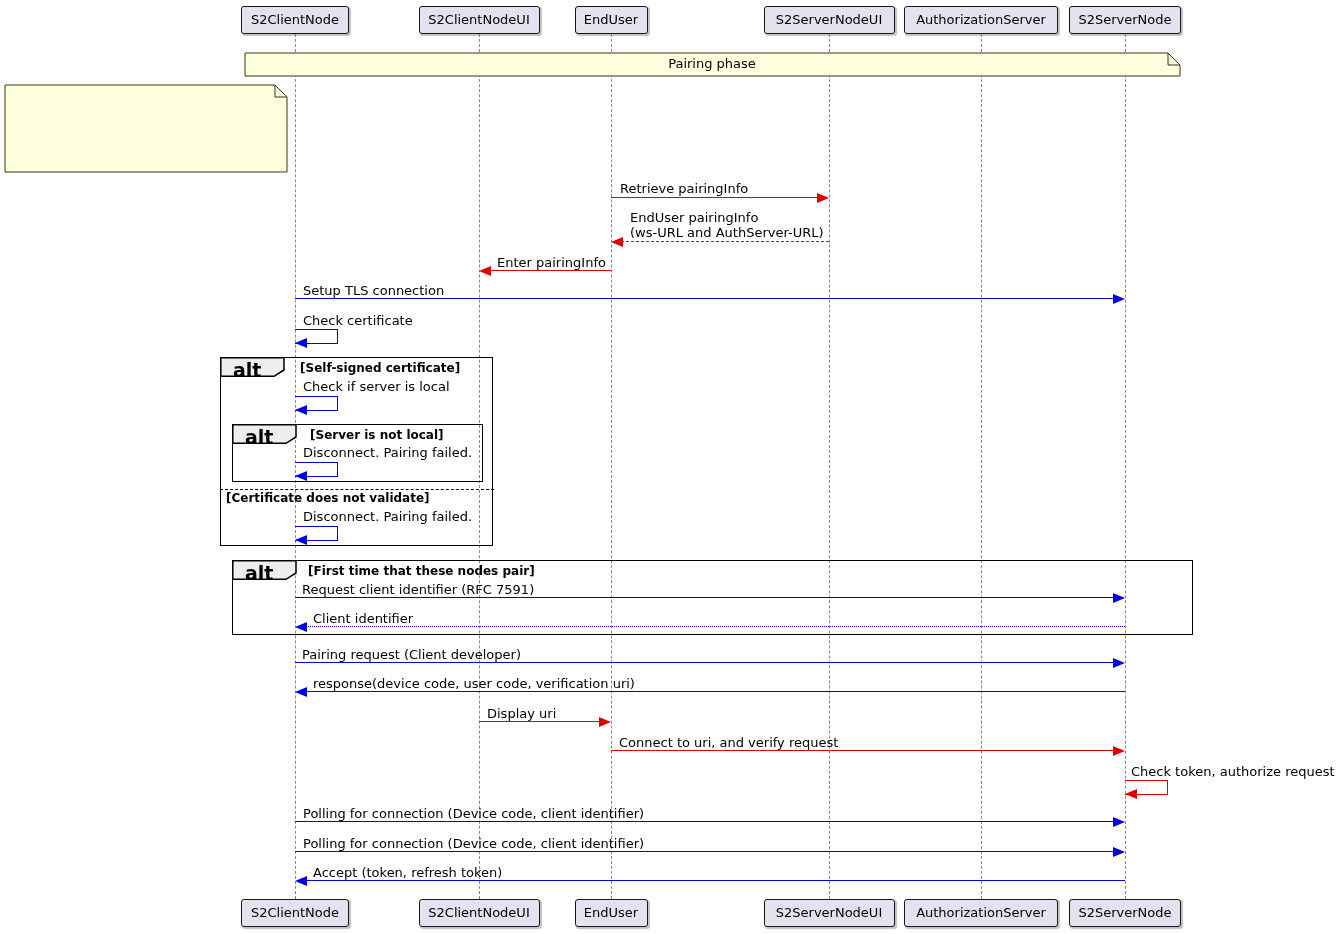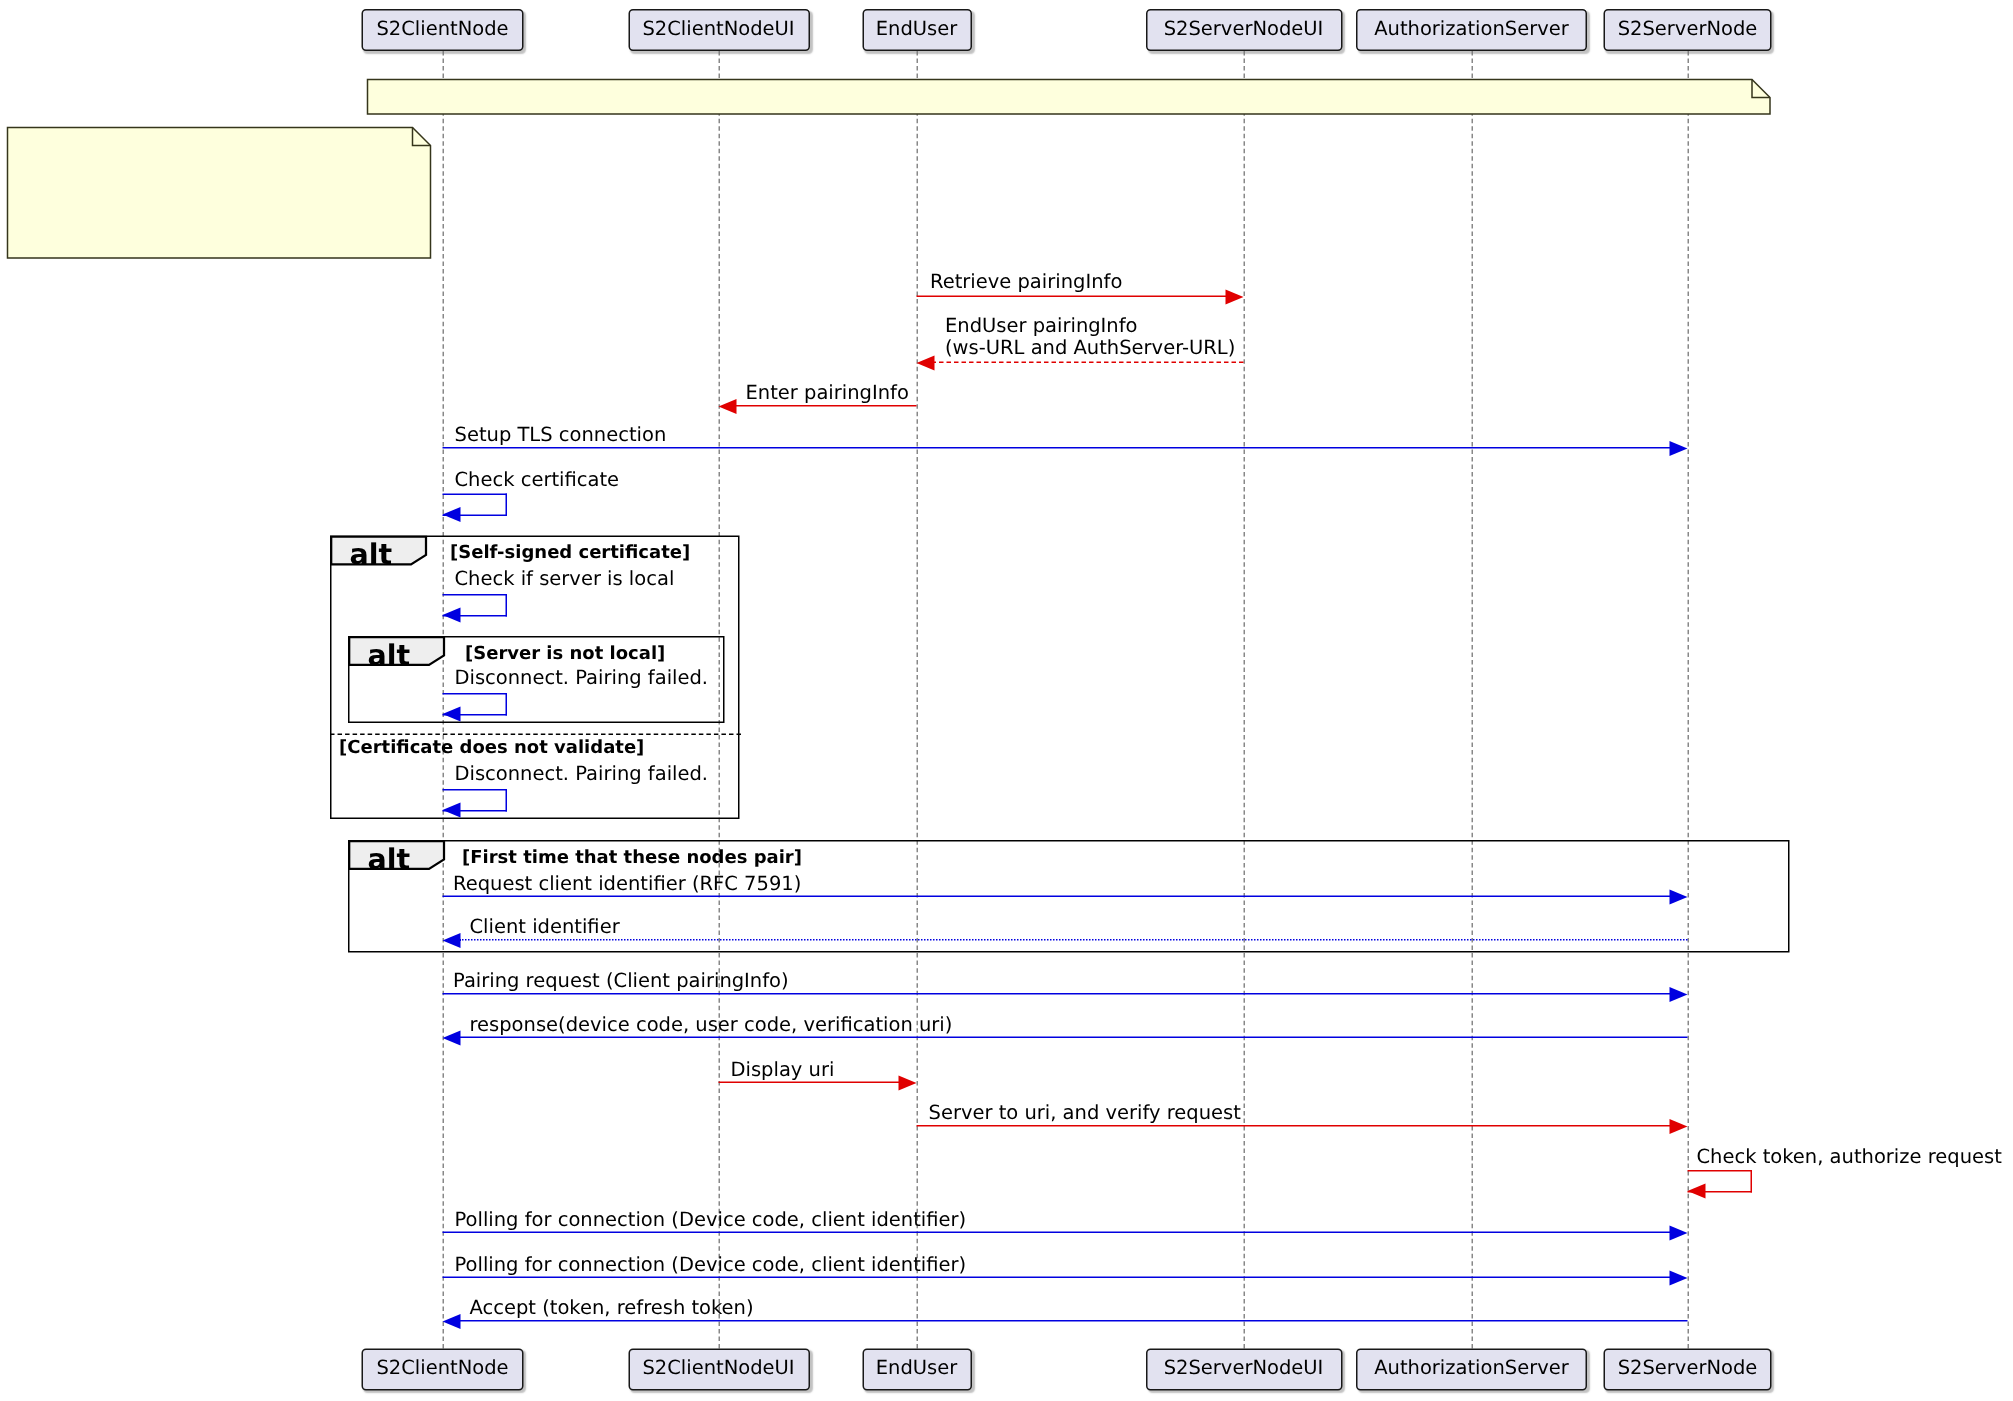--- a/index.html
+++ b/index.html
@@ -86,20 +86,21 @@
     <div class="lifeline" style="left: 295px; top: 34px; height: 865px; border-left-color: rgb(136, 136, 136);"></div>
     <div class="lifeline" style="left: 479px; top: 34px; height: 865px; border-left-color: rgb(136, 136, 136);"></div>
     <div class="lifeline" style="left: 611px; top: 34px; height: 865px; border-left-color: rgb(136, 136, 136);"></div>
     <div class="lifeline" style="left: 829px; top: 34px; height: 865px; border-left-color: rgb(136, 136, 136);"></div>
     <div class="lifeline" style="left: 981px; top: 34px; height: 865px; border-left-color: rgb(136, 136, 136);"></div>
     <div class="lifeline" style="left: 1125px; top: 34px; height: 865px; border-left-color: rgb(136, 136, 136);"></div>
     <svg width="938" height="26" class="note-svg" style="left: 244px; top: 52px;">
       <polygon points="1,1 924,1 936,13 936,24 1,24" fill="#FEFFDD" stroke="#35351B" stroke-width="1"></polygon>
       <polyline points="924,1 924,13 936,13" fill="none" stroke="#35351B" stroke-width="1"></polyline>
     </svg>
+    <div class="note-text center" style="left: 244px; top: 56px; width: 936px; line-height: 16px;">Pairing phase</div>
     <svg width="285" height="90" class="note-svg" style="left: 4px; top: 84px;">
       <polygon points="1,1 271,1 283,13 283,88 1,88" fill="#FEFFDD" stroke="#35351B" stroke-width="1"></polygon>
       <polyline points="271,1 271,13 283,13" fill="none" stroke="#35351B" stroke-width="1"></polyline>
     </svg>
     <div class="frame" style="left: 220px; top: 357px; width: 270.8px; height: 186.8px;"></div>
     <svg width="67" height="21" class="frame-pentagon" style="left: 220px; top: 357px;">
       <polygon points="0.8,0.8 64,0.8 64,13 54,19.3 0.8,19.3" fill="#EEEEEE" stroke="#000000" stroke-width="1.5"></polygon>
     </svg>
     <div class="frame-label" style="left: 233px; top: 359px; width: 40px;">alt</div>
     <div class="guard-label" style="left: 300px; top: 361px;">[Self-signed certificate]</div>
@@ -143,30 +144,30 @@
     <div class="arrowhead" style="left: 295px; top: 534.5px; border-top: 5px solid transparent; border-bottom: 5px solid transparent; border-right: 12px solid rgb(0, 0, 224);"></div>
     <div class="msg-label" style="left: 303px; top: 509px;">Disconnect. Pairing failed.</div>
     <div class="msg-line" style="left: 295px; top: 597px; width: 820px; border-top: 1.5px solid rgb(0, 0, 224);"></div>
     <div class="arrowhead" style="top: 592.5px; border-top: 5px solid transparent; border-bottom: 5px solid transparent; left: 1113px; border-left: 12px solid rgb(0, 0, 224);"></div>
     <div class="msg-label" style="left: 302px; top: 582px;">Request client identifier (RFC 7591)</div>
     <div class="msg-line" style="left: 305px; top: 626px; width: 820px; border-top: 1.5px dotted rgb(0, 0, 224);"></div>
     <div class="arrowhead" style="top: 621.5px; border-top: 5px solid transparent; border-bottom: 5px solid transparent; left: 295px; border-right: 12px solid rgb(0, 0, 224);"></div>
     <div class="msg-label" style="left: 313px; top: 611px; text-align: center;">Client identifier</div>
     <div class="msg-line" style="left: 295px; top: 662px; width: 820px; border-top: 1.5px solid rgb(0, 0, 224);"></div>
     <div class="arrowhead" style="top: 657.5px; border-top: 5px solid transparent; border-bottom: 5px solid transparent; left: 1113px; border-left: 12px solid rgb(0, 0, 224);"></div>
-    <div class="msg-label" style="left: 302px; top: 647px;">Pairing request (Client pairingInfo)</div>
+    <div class="msg-label" style="left: 302px; top: 647px;">Pairing request (Client developer)</div>
     <div class="msg-line" style="left: 305px; top: 691px; width: 820px; border-top: 1.5px solid rgb(0, 0, 224);"></div>
     <div class="arrowhead" style="top: 686.5px; border-top: 5px solid transparent; border-bottom: 5px solid transparent; left: 295px; border-right: 12px solid rgb(0, 0, 224);"></div>
     <div class="msg-label" style="left: 313px; top: 676px;">response(device code, user code, verification uri)</div>
     <div class="msg-line" style="left: 479px; top: 721px; width: 122px; border-top: 1.5px solid rgb(224, 0, 0);"></div>
     <div class="arrowhead" style="top: 716.5px; border-top: 5px solid transparent; border-bottom: 5px solid transparent; left: 599px; border-left: 12px solid rgb(224, 0, 0);"></div>
     <div class="msg-label" style="left: 487px; top: 706px;">Display uri</div>
     <div class="msg-line" style="left: 611px; top: 750px; width: 504px; border-top: 1.5px solid rgb(224, 0, 0);"></div>
     <div class="arrowhead" style="top: 745.5px; border-top: 5px solid transparent; border-bottom: 5px solid transparent; left: 1113px; border-left: 12px solid rgb(224, 0, 0);"></div>
-    <div class="msg-label" style="left: 619px; top: 735px;">Server to uri, and verify request</div>
+    <div class="msg-label" style="left: 619px; top: 735px;">Connect to uri, and verify request</div>
     <div class="self-box" style="left: 1125px; top: 780px; width: 42px; height: 13px; border-top: 1.5px solid rgb(224, 0, 0); border-right: 1.5px solid rgb(224, 0, 0); border-bottom: 1.5px solid rgb(224, 0, 0);"></div>
     <div class="arrowhead" style="left: 1125px; top: 788.5px; border-top: 5px solid transparent; border-bottom: 5px solid transparent; border-right: 12px solid rgb(224, 0, 0);"></div>
     <div class="msg-label" style="left: 1131px; top: 764px;">Check token, authorize request</div>
     <div class="msg-line" style="left: 295px; top: 821px; width: 820px; border-top: 1.5px solid rgb(0, 0, 224);"></div>
     <div class="arrowhead" style="top: 816.5px; border-top: 5px solid transparent; border-bottom: 5px solid transparent; left: 1113px; border-left: 12px solid rgb(0, 0, 224);"></div>
     <div class="msg-label" style="left: 303px; top: 806px;">Polling for connection (Device code, client identifier)</div>
     <div class="msg-line" style="left: 295px; top: 851px; width: 820px; border-top: 1.5px solid rgb(0, 0, 224);"></div>
     <div class="arrowhead" style="top: 846.5px; border-top: 5px solid transparent; border-bottom: 5px solid transparent; left: 1113px; border-left: 12px solid rgb(0, 0, 224);"></div>
     <div class="msg-label" style="left: 303px; top: 836px;">Polling for connection (Device code, client identifier)</div>
     <div class="msg-line" style="left: 305px; top: 880px; width: 820px; border-top: 1.5px solid rgb(0, 0, 224);"></div>

